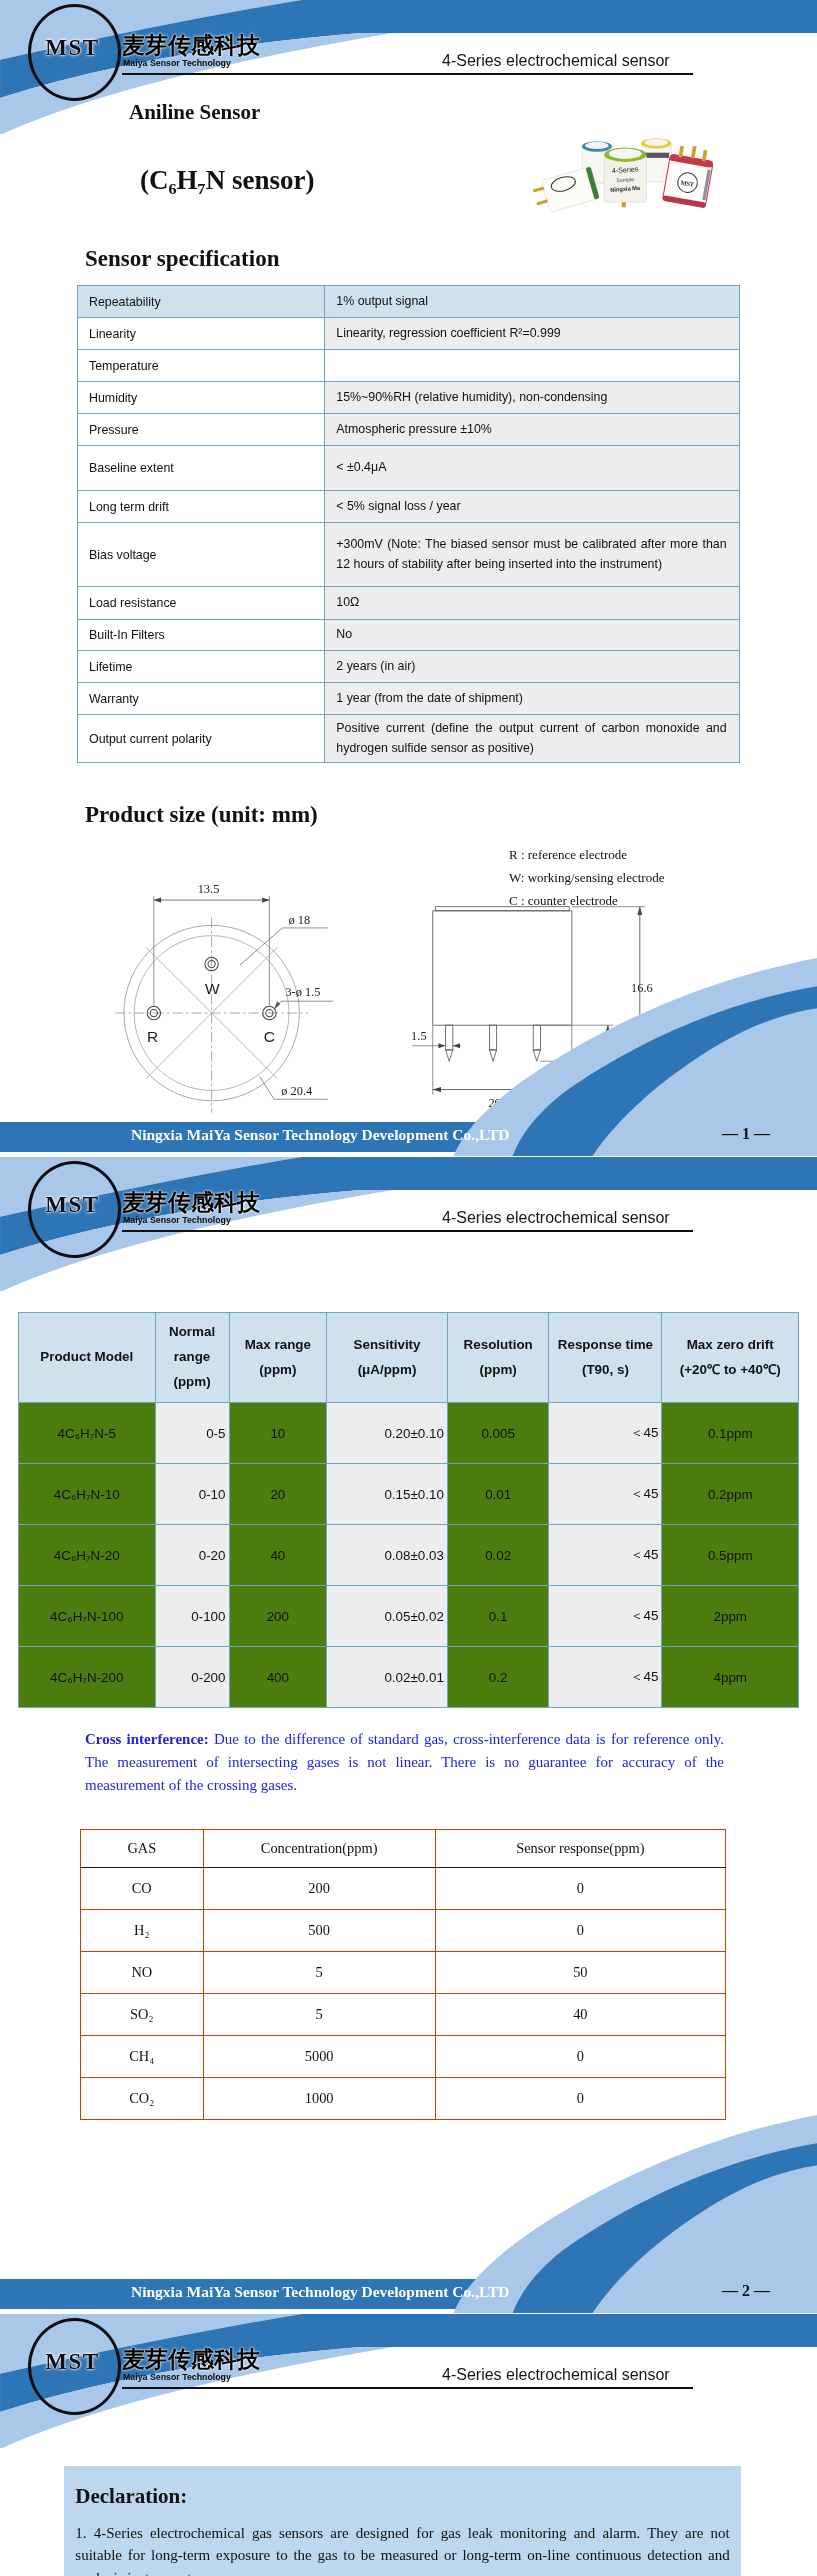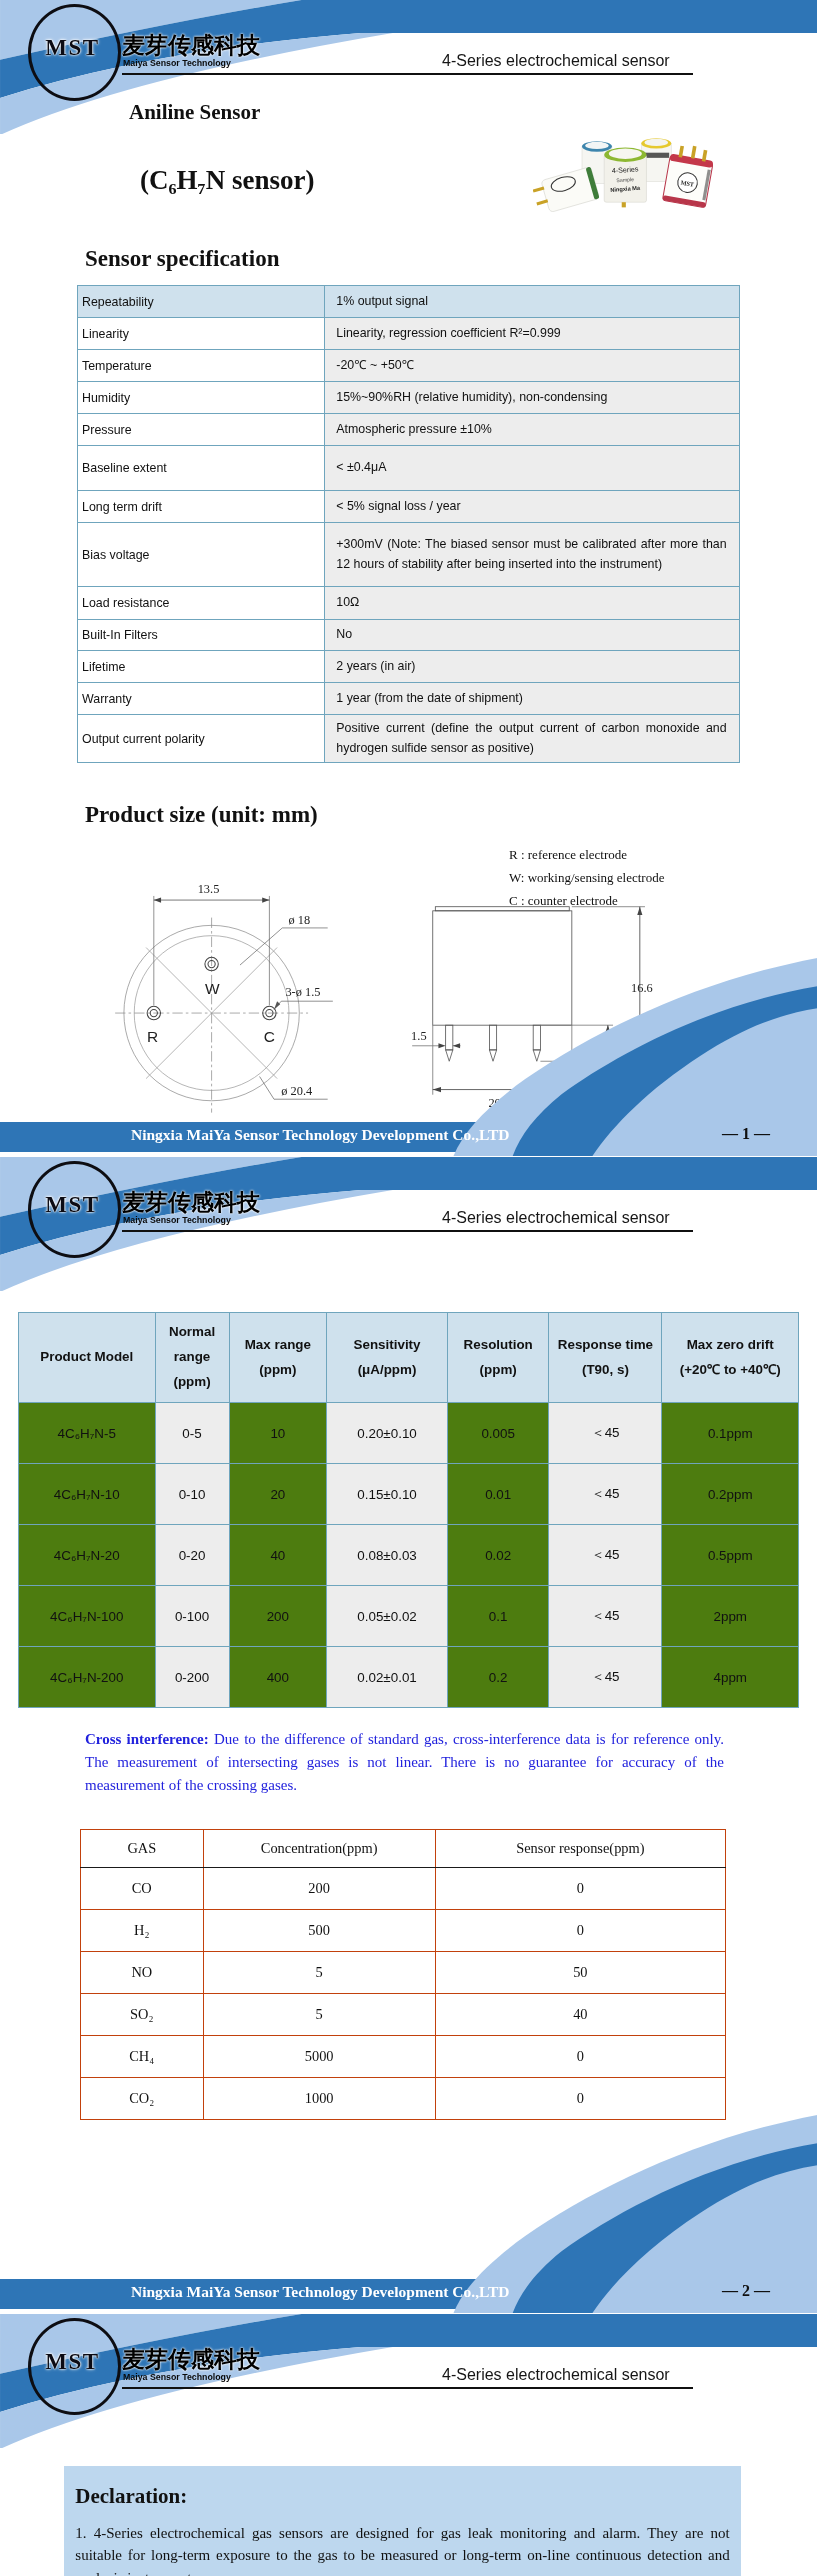--- a/index.html
+++ b/index.html
@@ -29,37 +29,37 @@
 
   
   .title1{position:absolute;left:129px;top:100px;font-weight:bold;font-size:21px;}
   .title2{position:absolute;left:140px;top:165px;font-weight:bold;font-size:27px;text-align:center;}
   .photo{position:absolute;left:533px;top:135px;}
   .sec-head{position:absolute;font-weight:bold;font-size:23px;white-space:nowrap;}
   .spec-table{position:absolute;left:77px;top:285px;width:663px;border:1px solid #6fa5bd;
     font-family:"Liberation Sans",sans-serif;font-size:12.4px;box-sizing:border-box;}
   .spec-row{display:flex;border-top:1.5px solid #6fa5bd;}
   .spec-row:first-child{border-top:none;}
-  .spec-label{width:247px;flex:none;display:flex;align-items:center;padding-left:4px;background:#fff;
+  .spec-label{width:247px;flex:none;display:flex;align-items:center;padding-left:11px;background:#fff;
     border-right:1px solid #6fa5bd;box-sizing:border-box;}
   .spec-value{flex:1;display:flex;align-items:center;padding:2.1px 12.4px 2.1px 11.3px;background:#ededed;
     box-sizing:border-box;text-align:justify;line-height:1.55;}
   .spec-row.hrow .spec-label,.spec-row.hrow .spec-value{background:#cfe1ed;}
   .legend{position:absolute;left:509px;top:843px;font-size:13px;line-height:23px;}
   .diag{position:absolute;}
   .dim{font-family:"Liberation Serif",serif;font-size:24px;fill:#222;}
   .elec{font-family:"Liberation Sans",sans-serif;font-size:30px;fill:#222;}
 
   
   .model-table{position:absolute;left:18px;top:155px;width:781px;border-collapse:collapse;table-layout:fixed;
     font-family:"Liberation Sans",sans-serif;font-size:13.4px;}
   .model-table th,.model-table td{border:1px solid #6fa5bd;text-align:center;vertical-align:middle;padding:1px 3.1px;}
   .model-table th{background:#cfe1ed;font-weight:bold;font-size:13.4px;line-height:1.85;height:87px;}
   .model-table td{height:58px;background:#4d7c0f;}
-  .model-table td.alt{background:#ededed;}
+  .model-table td.alt{background:#ededed;text-align:right;}
   .cross{position:absolute;left:85px;top:571px;width:639px;font-size:15px;line-height:23px;
     color:#2222dd;text-align:justify;}
   .cross b{font-weight:bold;}
   .gas-table{position:absolute;left:80px;top:672px;width:646px;border-collapse:collapse;table-layout:fixed;
     font-family:"Liberation Serif",serif;font-size:14.4px;}
   .gas-table th,.gas-table td{border:1px solid #c2410c;text-align:center;vertical-align:middle;font-weight:normal;}
   .gas-table th{height:35px;border-bottom:1.5px solid #1a1a1a;}
   .gas-table td{height:39px;}
 
   
@@ -144,21 +144,20 @@
     <div class="spec-row hrow" style="height:31px">
       <div class="spec-label">Repeatability</div>
       <div class="spec-value">1% output signal</div>
     </div>
     <div class="spec-row" style="height:31px">
       <div class="spec-label">Linearity</div>
       <div class="spec-value">Linearity, regression coefficient R²=0.999</div>
     </div>
     <div class="spec-row" style="height:31px">
       <div class="spec-label">Temperature</div>
-      <div class="spec-value">-20℃ ~ +50℃</div>
     </div>
     <div class="spec-row" style="height:31px">
       <div class="spec-label">Humidity</div>
       <div class="spec-value">15%~90%RH (relative humidity), non-condensing</div>
     </div>
     <div class="spec-row" style="height:31px">
       <div class="spec-label">Pressure</div>
       <div class="spec-value">Atmospheric pressure ±10%</div>
     </div>
     <div class="spec-row" style="height:44px">

